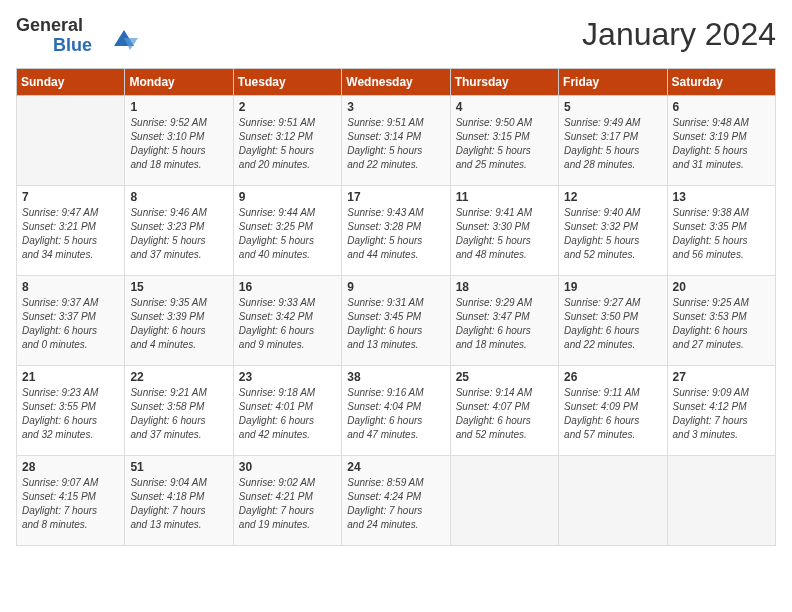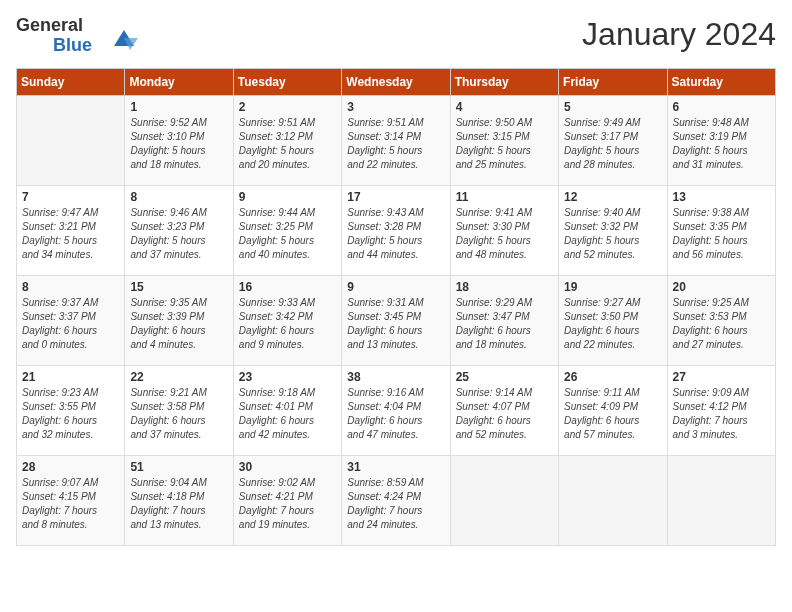--- a/index.html
+++ b/index.html
@@ -256,21 +256,21 @@
         </td>
         <td>
           <span class="day-number">51</span>
           <div class="day-info">Sunrise: 9:04 AM<br>Sunset: 4:18 PM<br>Daylight: 7 hours<br>and 13 minutes.</div>
         </td>
         <td>
           <span class="day-number">30</span>
           <div class="day-info">Sunrise: 9:02 AM<br>Sunset: 4:21 PM<br>Daylight: 7 hours<br>and 19 minutes.</div>
         </td>
         <td>
-          <span class="day-number">31</span>
+          <span class="day-number">24</span>
           <div class="day-info">Sunrise: 8:59 AM<br>Sunset: 4:24 PM<br>Daylight: 7 hours<br>and 24 minutes.</div>
         </td>
         <td class="empty-cell"></td>
         <td class="empty-cell"></td>
         <td class="empty-cell"></td>
       </tr>
     </tbody>
 </table>
 
 </body></html>

